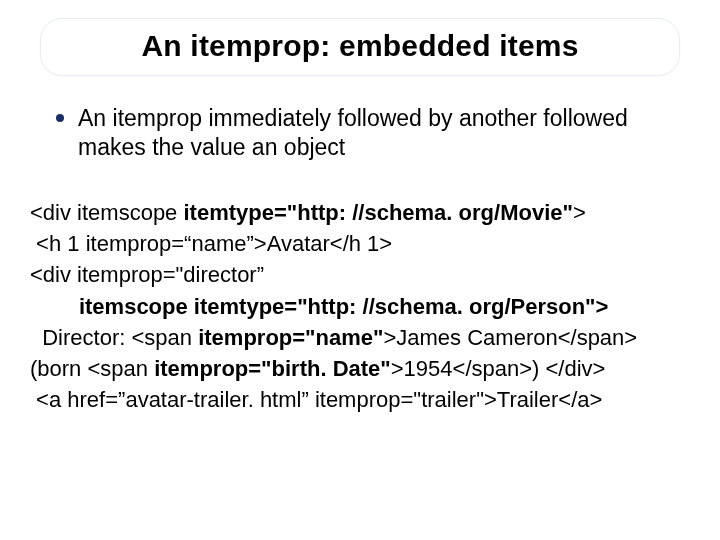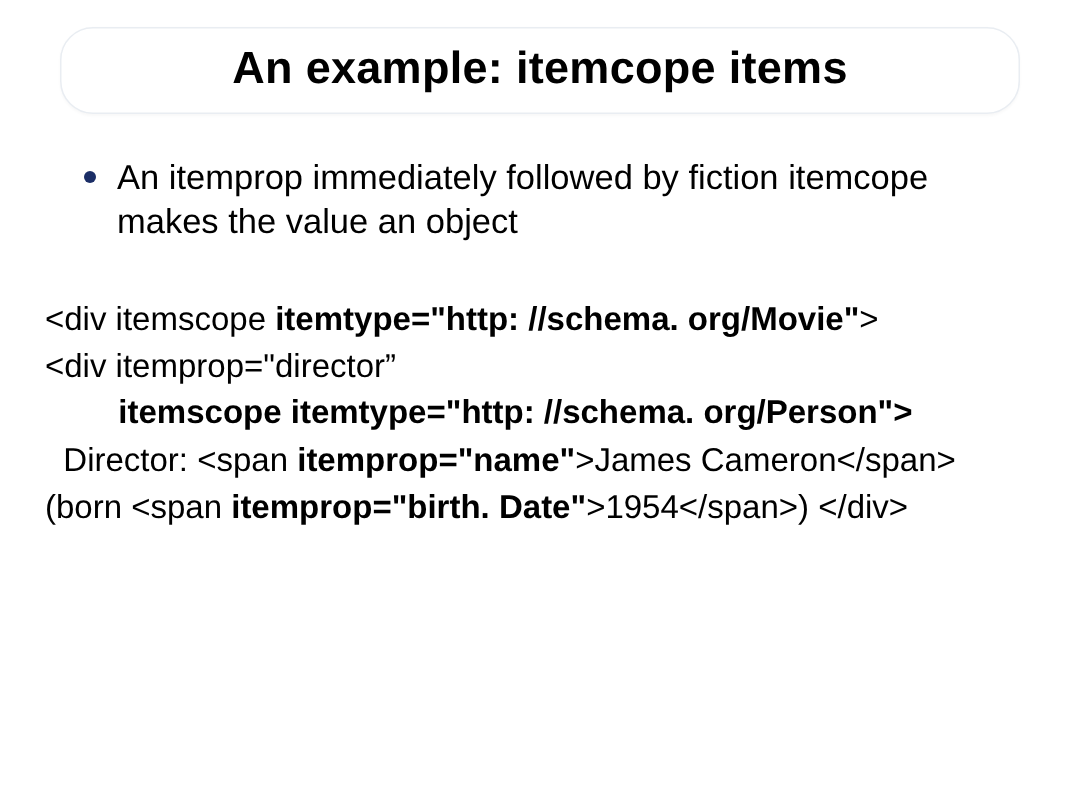--- a/index.html
+++ b/index.html
@@ -64,37 +64,39 @@
   }
   .code-line { display: block; }
   .b { font-weight: bold; }
 </style>
 </head>
 <body>
 
 <div class="slide">
 
   <div class="title-container">
-    <div class="title-text">An example: itemcope items</div>
+    <div class="title-text">An itemprop: embedded items</div>
   </div>
 
   <div class="bullet-row">
     <div class="bullet-dot"></div>
-    <div class="bullet-text">An itemprop immediately followed by fiction itemcope makes the value an object</div>
+    <div class="bullet-text">An itemprop immediately followed by another followed makes the value an object</div>
   </div>
 
   <div class="code-block">
     <span class="code-line">
       <span>&lt;div itemscope </span><span class="b">itemtype="http: //schema. org/Movie"</span><span>&gt;</span>
     </span>
+    <span class="code-line">&nbsp;&lt;h 1 itemprop=“name”&gt;Avatar&lt;/h 1&gt;</span>
     <span class="code-line">&lt;div itemprop="director”</span>
     <span class="code-line">
       <span>&nbsp;&nbsp;&nbsp;&nbsp;&nbsp;&nbsp;&nbsp;&nbsp;</span><span class="b">itemscope itemtype="http: //schema. org/Person"&gt;</span>
     </span>
     <span class="code-line">
       <span>&nbsp;&nbsp;Director: &lt;span </span><span class="b">itemprop="name"</span><span>&gt;James Cameron&lt;/span&gt;</span>
     </span>
     <span class="code-line">
       <span>(born &lt;span </span><span class="b">itemprop="birth. Date"</span><span>&gt;1954&lt;/span&gt;) &lt;/div&gt;</span>
     </span>
+    <span class="code-line">&nbsp;&lt;a href=”avatar-trailer. html” itemprop="trailer"&gt;Trailer&lt;/a&gt;</span>
   </div>
 
 </div>
 
 </body></html>

